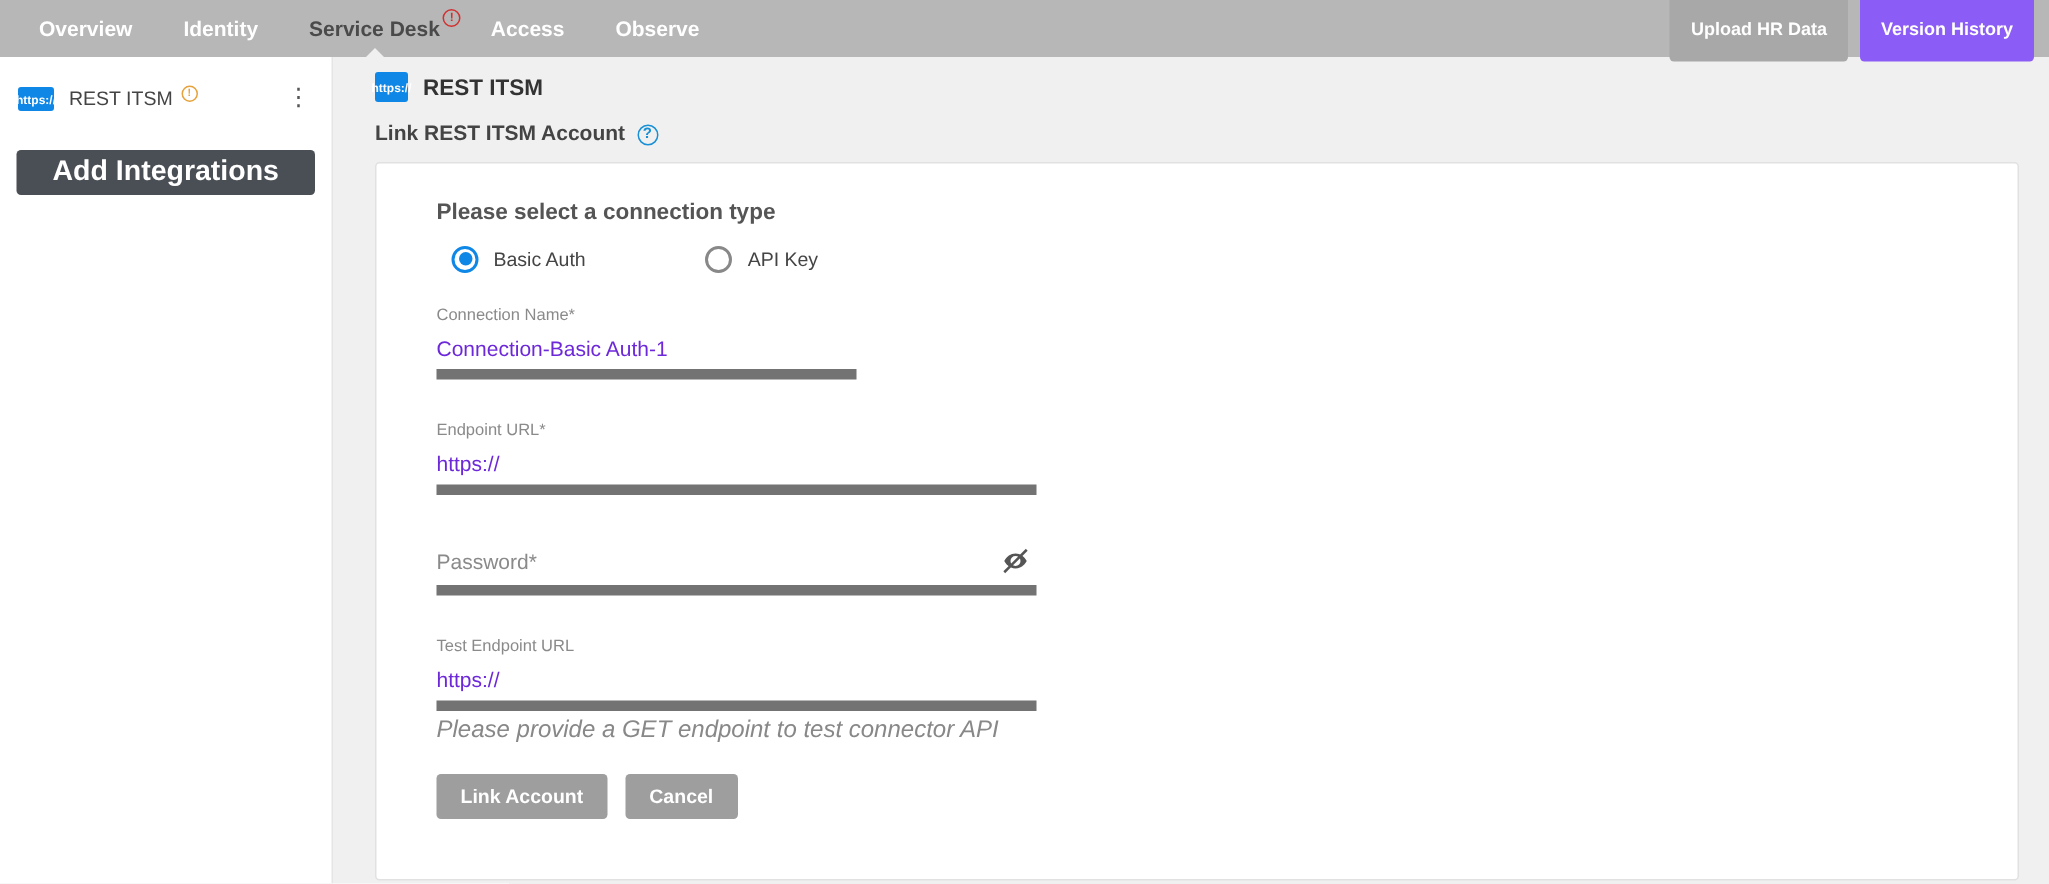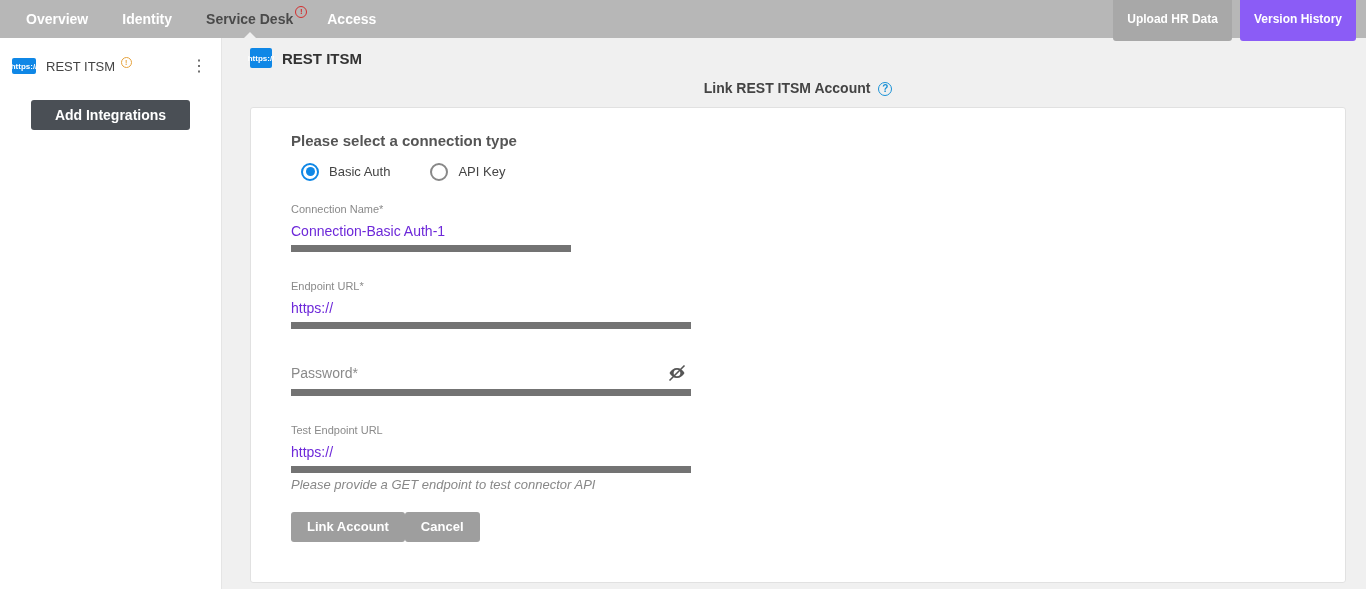--- a/index.html
+++ b/index.html
@@ -156,21 +156,21 @@
     margin-top: 18px;
   }
   .btn-sidebar {
     background: #4a4f55;
     color: #fff;
     font-weight: 600;
     height: 30px;
     padding: 0 24px;
     border: none;
     border-radius: 3px;
-    font-size: 14px;
+    font-size: 19px;
     cursor: pointer;
   }
 
   
   .main {
     flex: 1;
     padding: 4px 20px 20px 28px;
     overflow: auto;
   }
   .page-head {
@@ -182,21 +182,20 @@
   .page-head h2 {
     font-size: 15px;
     font-weight: 700;
     color: #333;
   }
   .subhead {
     font-size: 14px;
     font-weight: 700;
     color: #444;
     margin-bottom: 10px;
-    text-align: center;
   }
   .subhead .help {
     display: inline-flex;
     width: 14px; height: 14px;
     border: 1.3px solid #1890d5;
     border-radius: 50%;
     color: #1890d5;
     font-size: 10px;
     align-items: center;
     justify-content: center;
@@ -215,21 +214,21 @@
   }
 
   .prompt {
     font-size: 15px;
     color: #555;
     margin-bottom: 14px;
     font-weight: bold;
   }
   .radio-row {
     display: flex;
-    gap: 40px;
+    gap: 80px;
     margin-bottom: 22px;
     align-items: center;
     padding-left: 10px;
   }
   .radio-item {
     display: flex;
     align-items: center;
     gap: 10px;
     cursor: pointer;
     font-size: 13px;
@@ -276,34 +275,35 @@
     border: none;
     border-bottom: 7px solid #737373;
     padding: 6px 0 6px 0;
     font-size: 14px;
     color: #6d28d9;
     outline: none;
     background: transparent;
   }
   .field.underline-only input { padding-top: 10px; }
   .field .helper {
-    font-size: 13px;
+    font-size: 16px;
     font-style: italic;
     color: #888;
     margin-top: 4px;
   }
   .field .eye {
     position: absolute;
     right: 4px;
     top: 6px;
     cursor: pointer;
   }
 
   .actions {
     display: flex;
+    gap: 12px;
     margin-top: 20px;
   }
   .btn-form {
     height: 30px;
     padding: 0 16px;
     border: none;
     border-radius: 3px;
     background: #9e9e9e;
     color: #fff;
     font-size: 13px;
@@ -322,20 +322,23 @@
     <div class="tab">
         <span>Identity</span>
       </div>
     <div class="tab active">
       <span>Service Desk</span>
       <span class="alert-dot"></span>
     </div>
     <div class="tab">
         <span>Access</span>
       </div>
+    <div class="tab">
+        <span>Observe</span>
+      </div>
   </div>
   <div class="topbar-spacer"></div>
   <button class="btn btn-grey">Upload HR Data</button>
   <button class="btn btn-dark">Version History</button>
 </div>
 
 <div class="content">
 
   <aside class="sidebar">
     <div class="integ-row">

